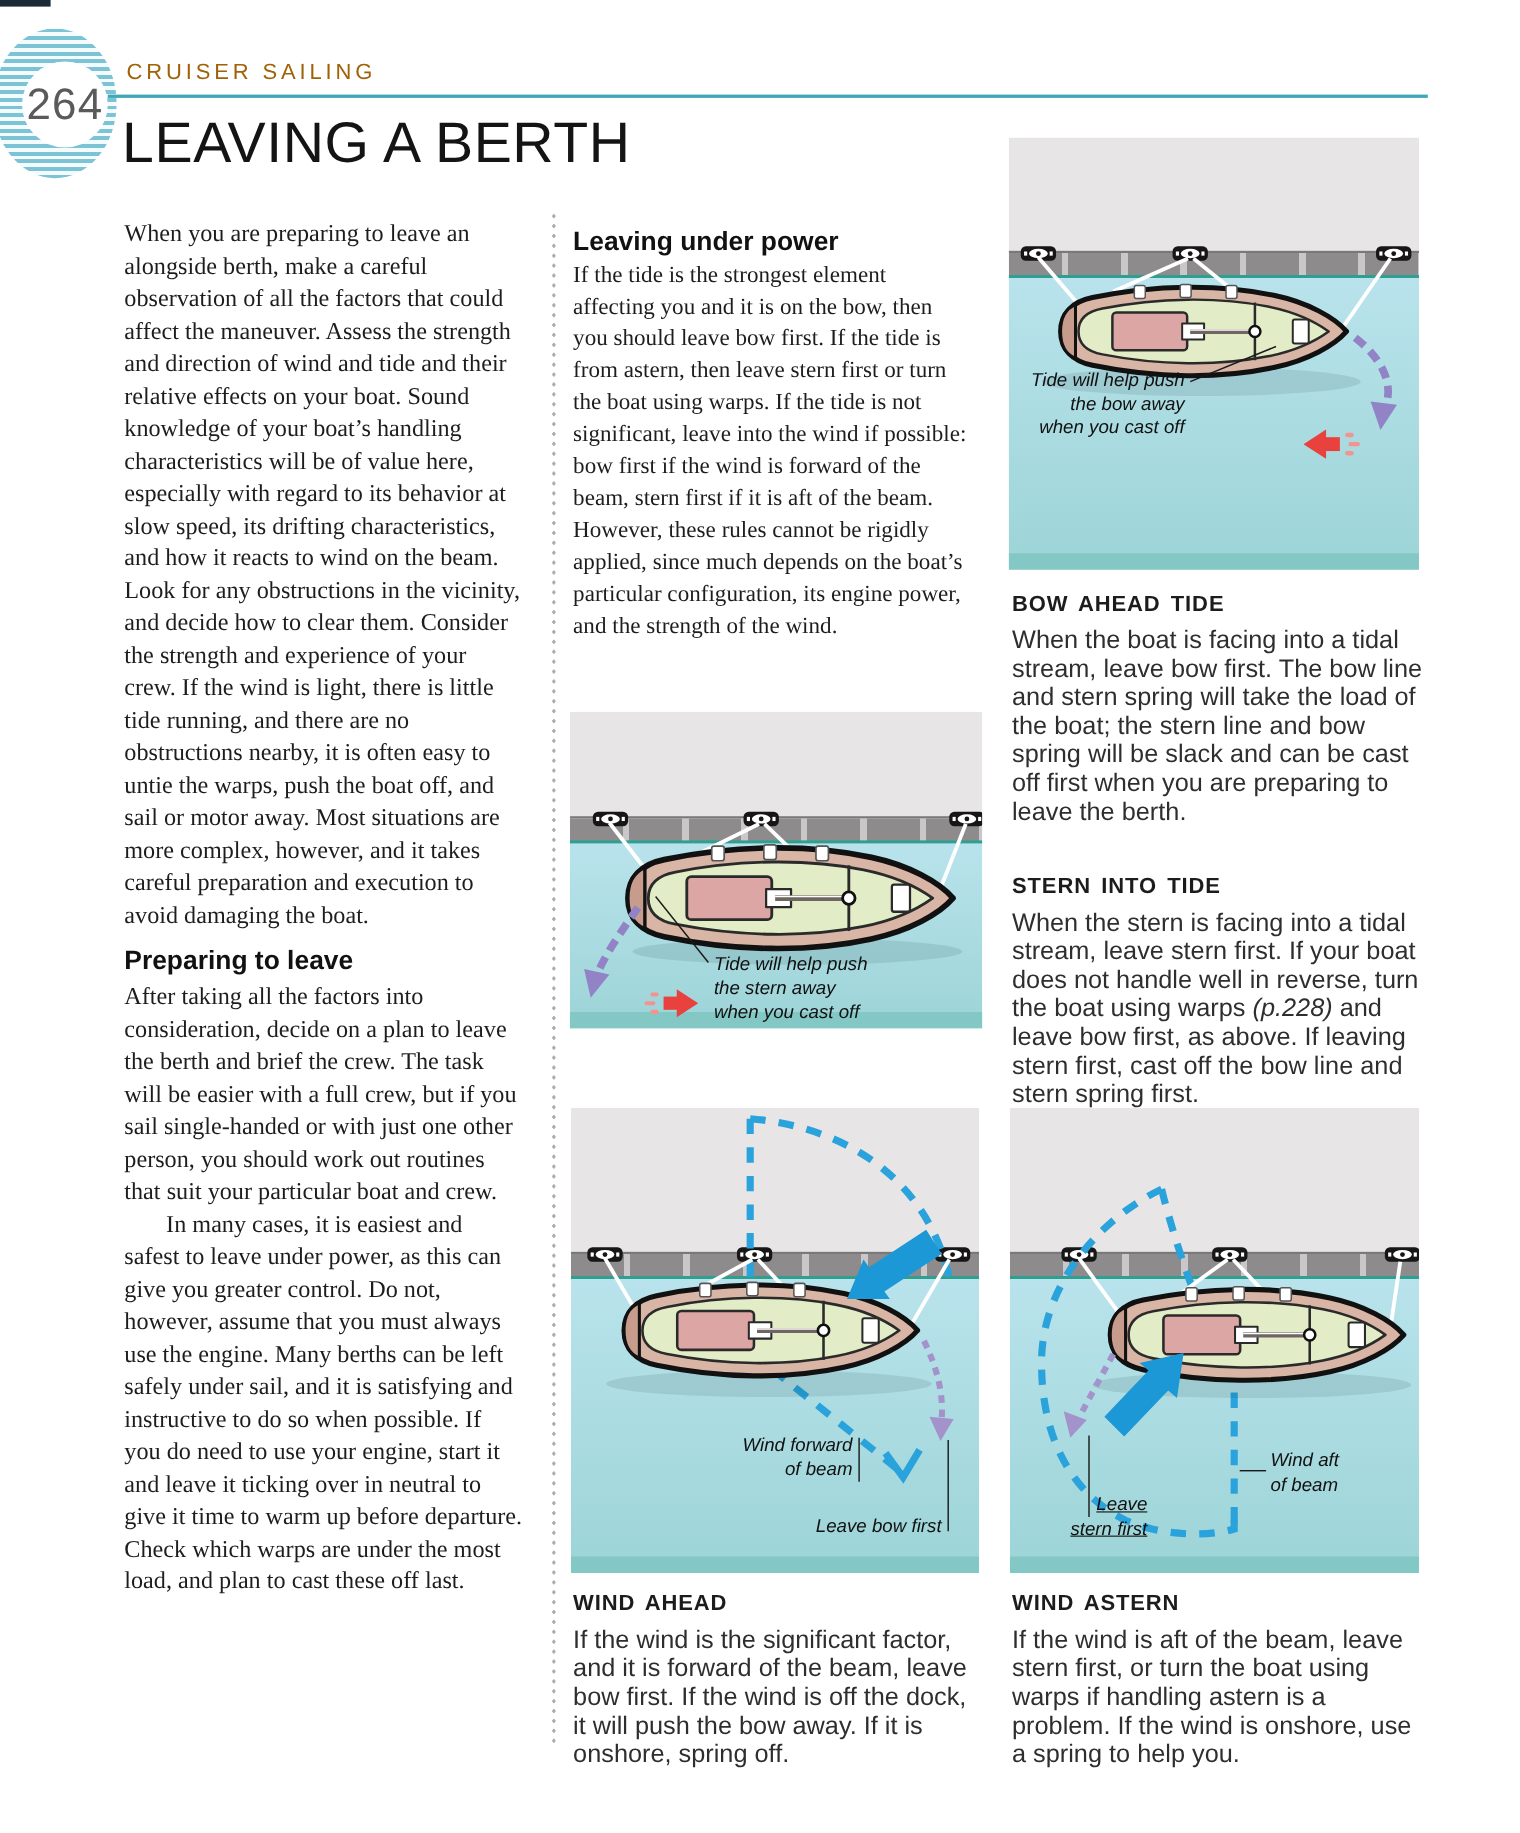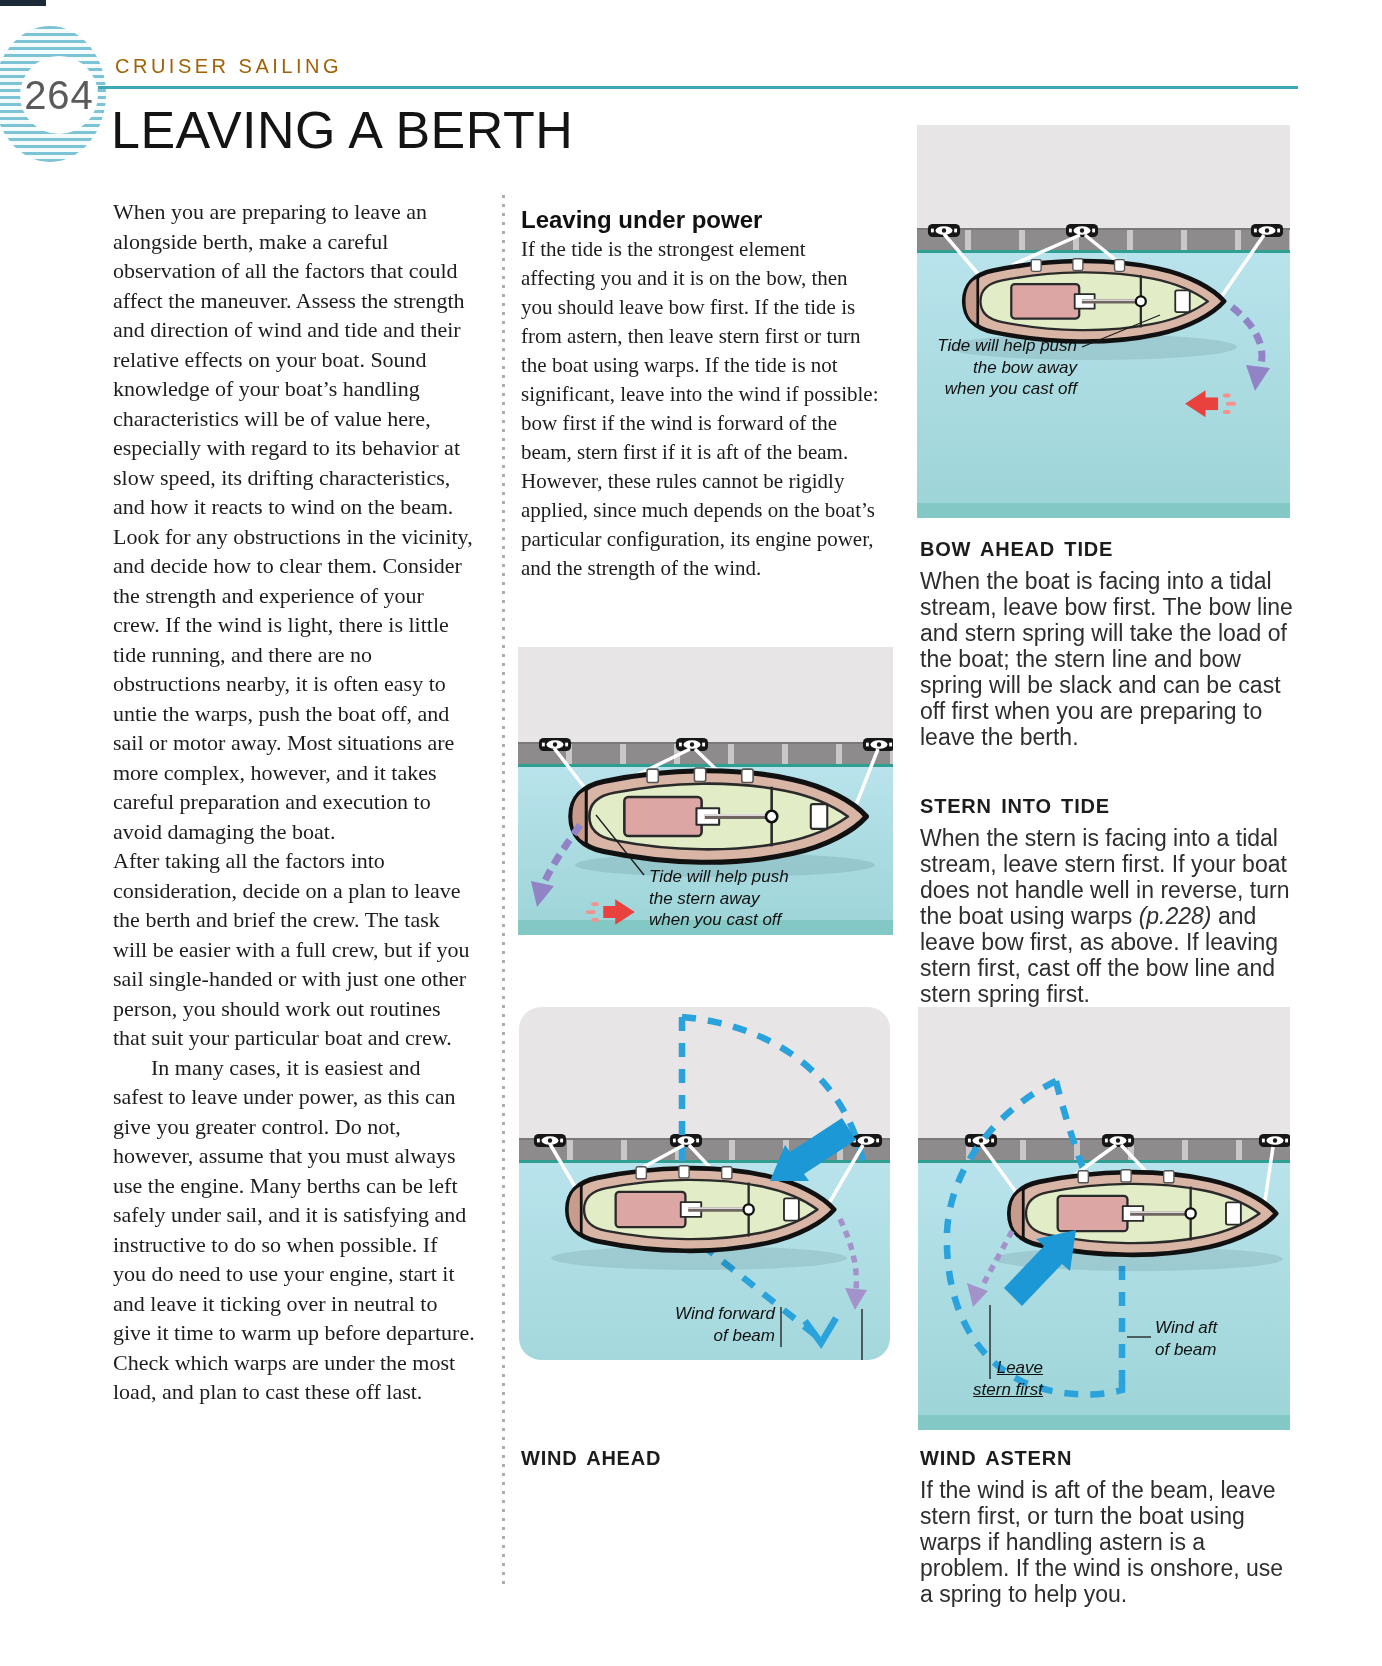--- a/index.html
+++ b/index.html
@@ -92,20 +92,21 @@
   <span id="page-number">264</span>
 </div>
 <div id="kicker" class="abs">CRUISER SAILING</div>
 <div id="header-rule" class="abs"></div>
 <div id="page-title" class="abs">LEAVING A BERTH</div>
 
 <div id="col-sep" class="abs"></div>
 
 <div id="col-left" class="abs serif">
   <p>When you are preparing to leave an alongside berth, make a careful observation of all the factors that could affect the maneuver. Assess the strength and direction of wind and tide and their relative effects on your boat. Sound knowledge of your boat’s handling characteristics will be of value here, especially with regard to its behavior at slow speed, its drifting characteristics, and how it reacts to wind on the beam. Look for any obstructions in the vicinity, and decide how to clear them. Consider the strength and experience of your crew. If the wind is light, there is little tide running, and there are no obstructions nearby, it is often easy to untie the warps, push the boat off, and sail or motor away. Most situations are more complex, however, and it takes careful preparation and execution to avoid damaging the boat.</p>
+  <div class="h2">Preparing to leave</div>
   <p>After taking all the factors into consideration, decide on a plan to leave the berth and brief the crew. The task will be easier with a full crew, but if you sail single-handed or with just one other person, you should work out routines that suit your particular boat and crew.</p>
   <p class="indent">In many cases, it is easiest and safest to leave under power, as this can give you greater control. Do not, however, assume that you must always use the engine. Many berths can be left safely under sail, and it is satisfying and instructive to do so when possible. If you do need to use your engine, start it and leave it ticking over in neutral to give it time to warm up before departure. Check which warps are under the most load, and plan to cast these off last.</p>
 </div>
 
 <div id="col-mid" class="abs serif">
   <div class="h2">Leaving under power</div>
   <p>If the tide is the strongest element affecting you and it is on the bow, then you should leave bow first. If the tide is from astern, then leave stern first or turn the boat using warps. If the tide is not significant, leave into the wind if possible: bow first if the wind is forward of the beam, stern first if it is aft of the beam. However, these rules cannot be rigidly applied, since much depends on the boat’s particular configuration, its engine power, and the strength of the wind.</p>
 </div>
 
 <div class="panel" style="left:917px;top:125px;width:373px;height:393px;">
@@ -163,21 +164,21 @@
     </g>
     <line x1="78" y1="168" x2="126" y2="228" stroke="#1a1a1a" stroke-width="1.3"></line>
   </svg>
   <div class="lbl" style="left:131px;top:219px;width:180px;">
     <span>Tide will help push</span><br>
     <span>the stern away</span><br>
     <span>when you cast off</span>
   </div>
 </div>
 
-<div class="panel" style="left:519px;top:1007px;width:371px;height:353px;border-radius:22px;">
+<div class="panel" style="left:519px;top:1007px;width:371px;height:423px;">
   <div class="sky" style="top:0;height:131px;"></div>
   <div class="dock" style="top:131px;height:22px;"></div>
   <div class="tealline" style="top:153px;height:3px;"></div>
   <div class="water" style="top:156px;height:267px;"></div>
   <div class="band" style="top:408px;height:15px;"></div>
   <svg class="overlay" width="371" height="423" viewBox="0 0 371 423">
     <use href="#cleat" xlink:href="#cleat" x="14" y="124" width="34" height="19"></use>
     <use href="#cleat" xlink:href="#cleat" x="150" y="124" width="34" height="19"></use>
     <use href="#cleat" xlink:href="#cleat" x="330" y="124" width="34" height="19"></use>
     <g stroke="#2aa2dc" stroke-width="6.5" stroke-dasharray="14 12" fill="none">
@@ -253,18 +254,19 @@
   <p>When the boat is facing into a tidal stream, leave bow first. The bow line and stern spring will take the load of the boat; the stern line and bow spring will be slack and can be cast off first when you are preparing to leave the berth.</p>
 </div>
 
 <div class="cap" style="left:920px;top:795px;width:378px;">
   <h4>STERN INTO TIDE</h4>
   <p><span>When the stern is facing into a tidal stream, leave stern first. If your boat does not handle well in reverse, turn the boat using warps </span><span class="ref">(p.228)</span><span> and leave bow first, as above. If leaving stern first, cast off the bow line and stern spring first.</span></p>
 </div>
 
 <div class="cap" style="left:521px;top:1447px;width:365px;">
   <h4>WIND AHEAD</h4>
+  <p>If the wind is the significant factor, and it is forward of the beam, leave bow first. If the wind is off the dock, it will push the bow away. If it is onshore, spring off.</p>
 </div>
 
 <div class="cap" style="left:920px;top:1447px;width:378px;">
   <h4>WIND ASTERN</h4>
   <p>If the wind is aft of the beam, leave stern first, or turn the boat using warps if handling astern is a problem. If the wind is onshore, use a spring to help you.</p>
 </div>
 
 </body></html>

